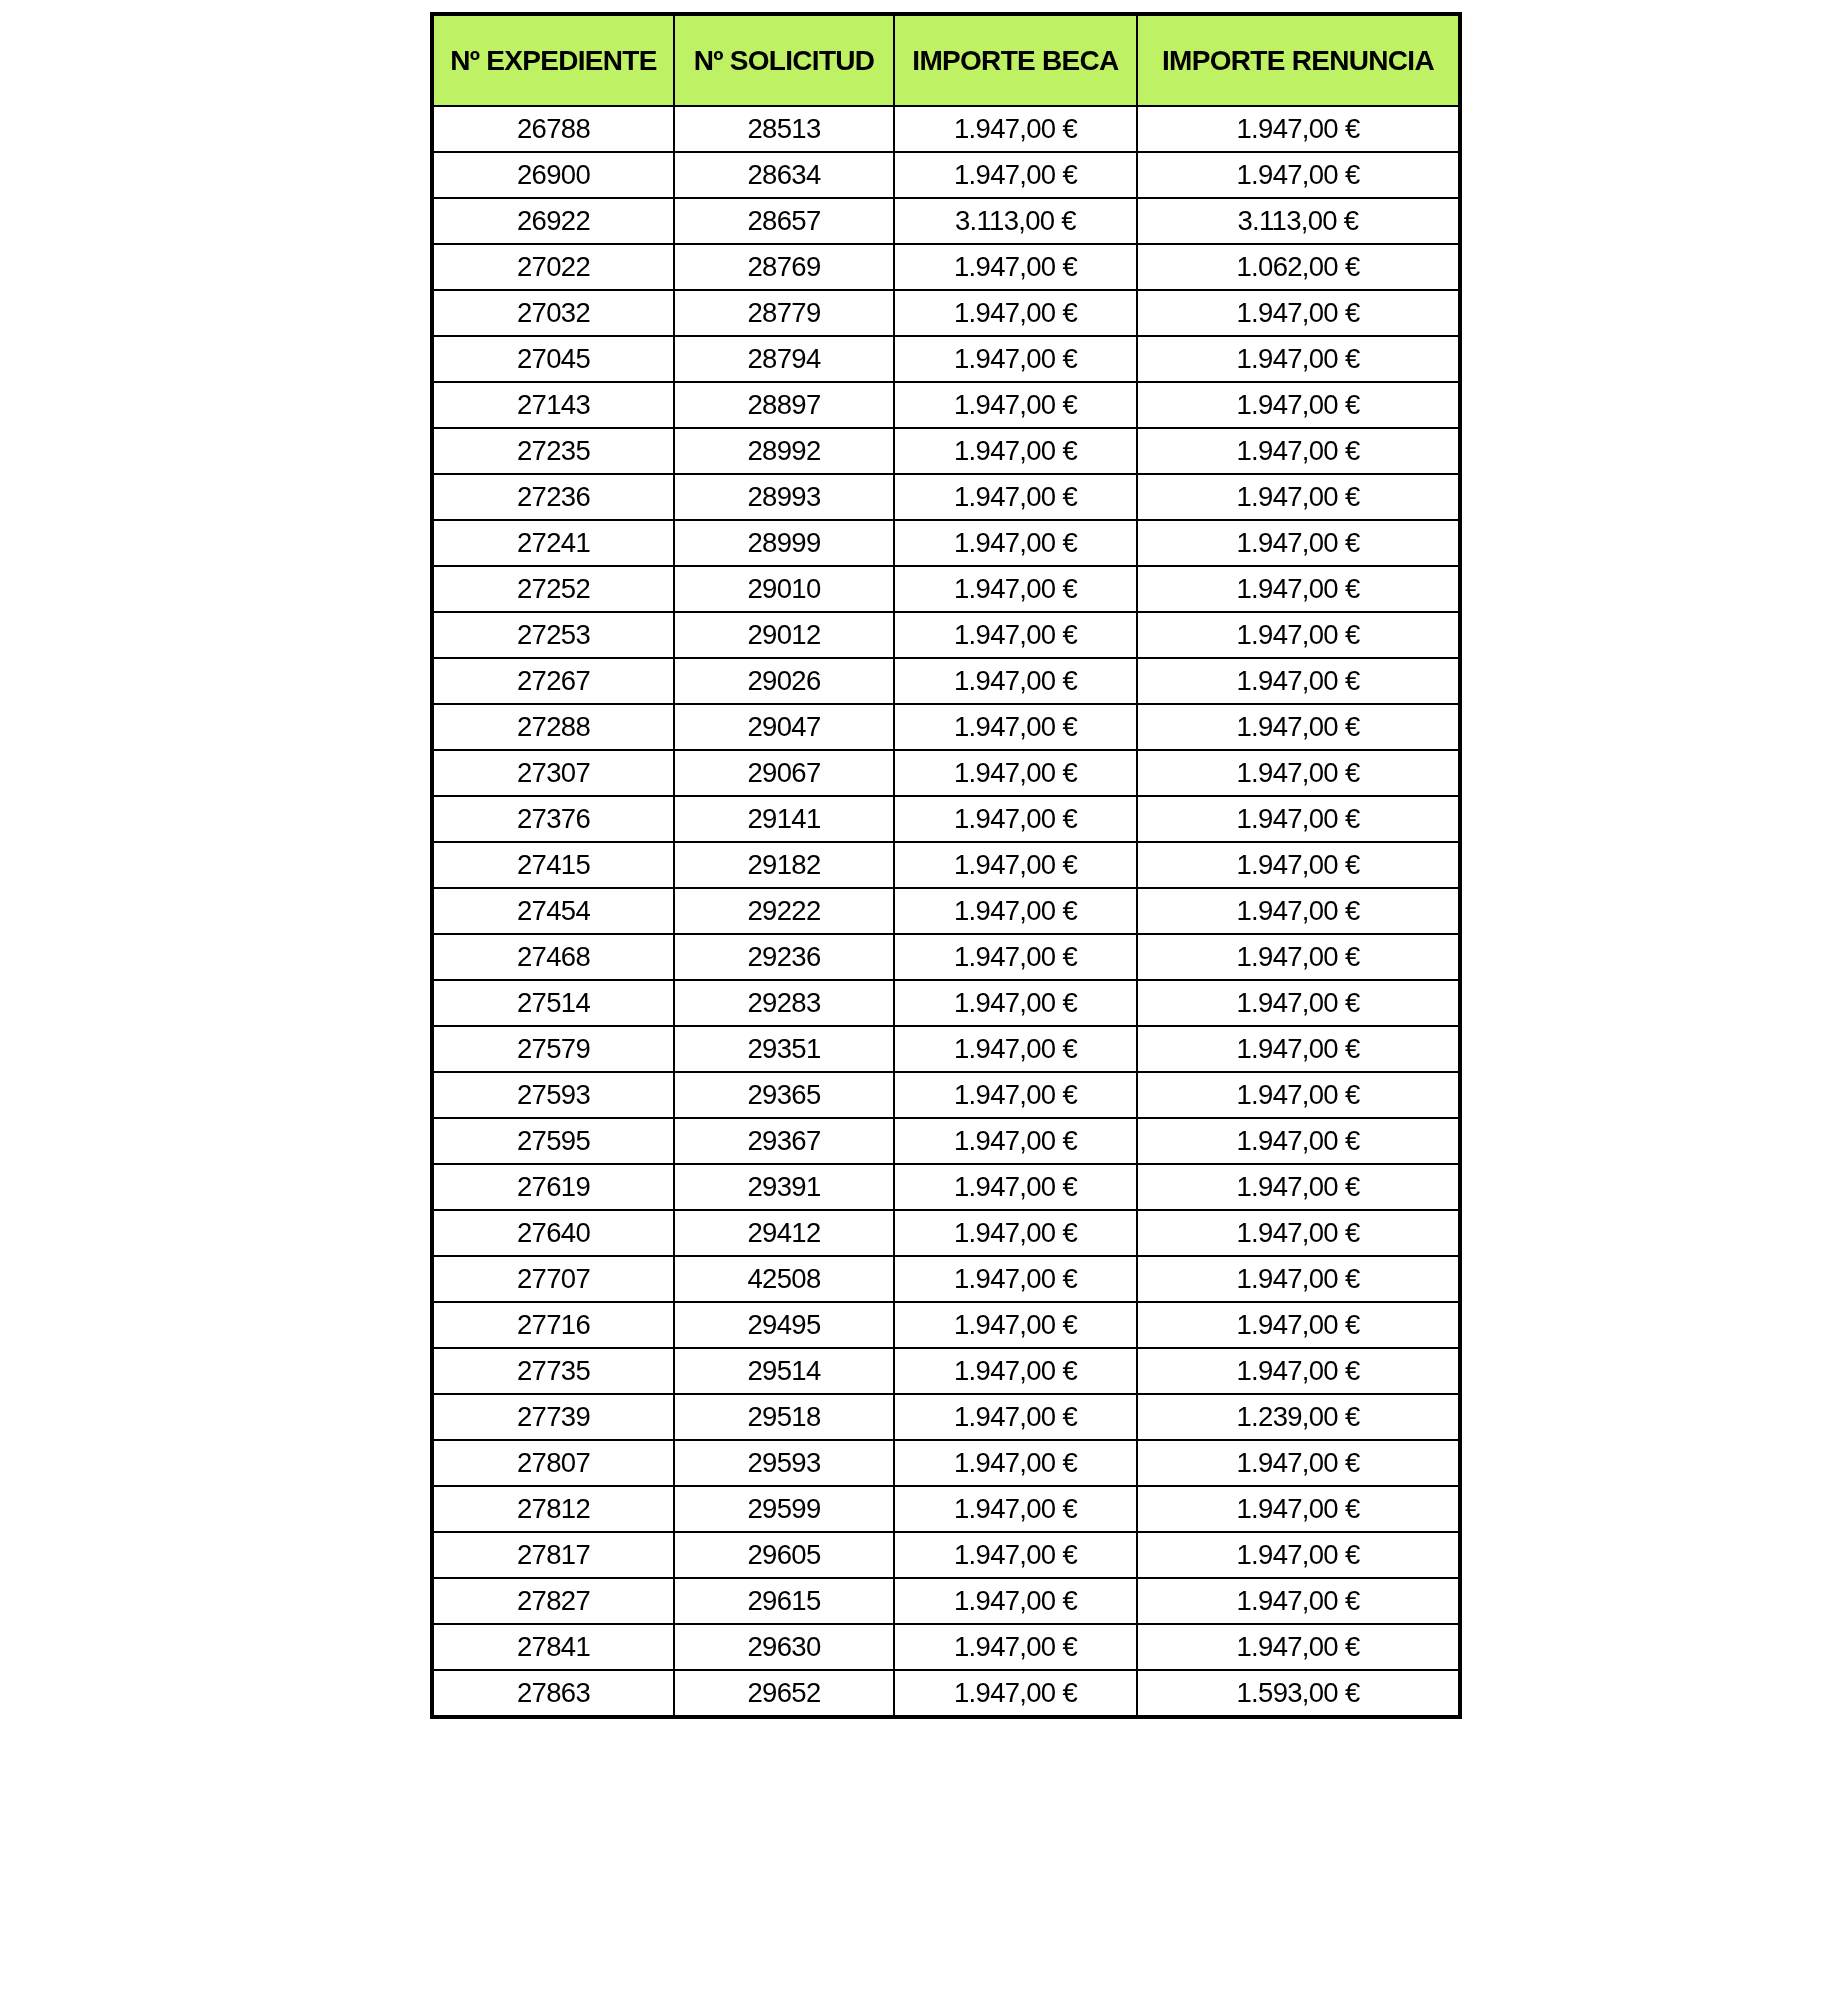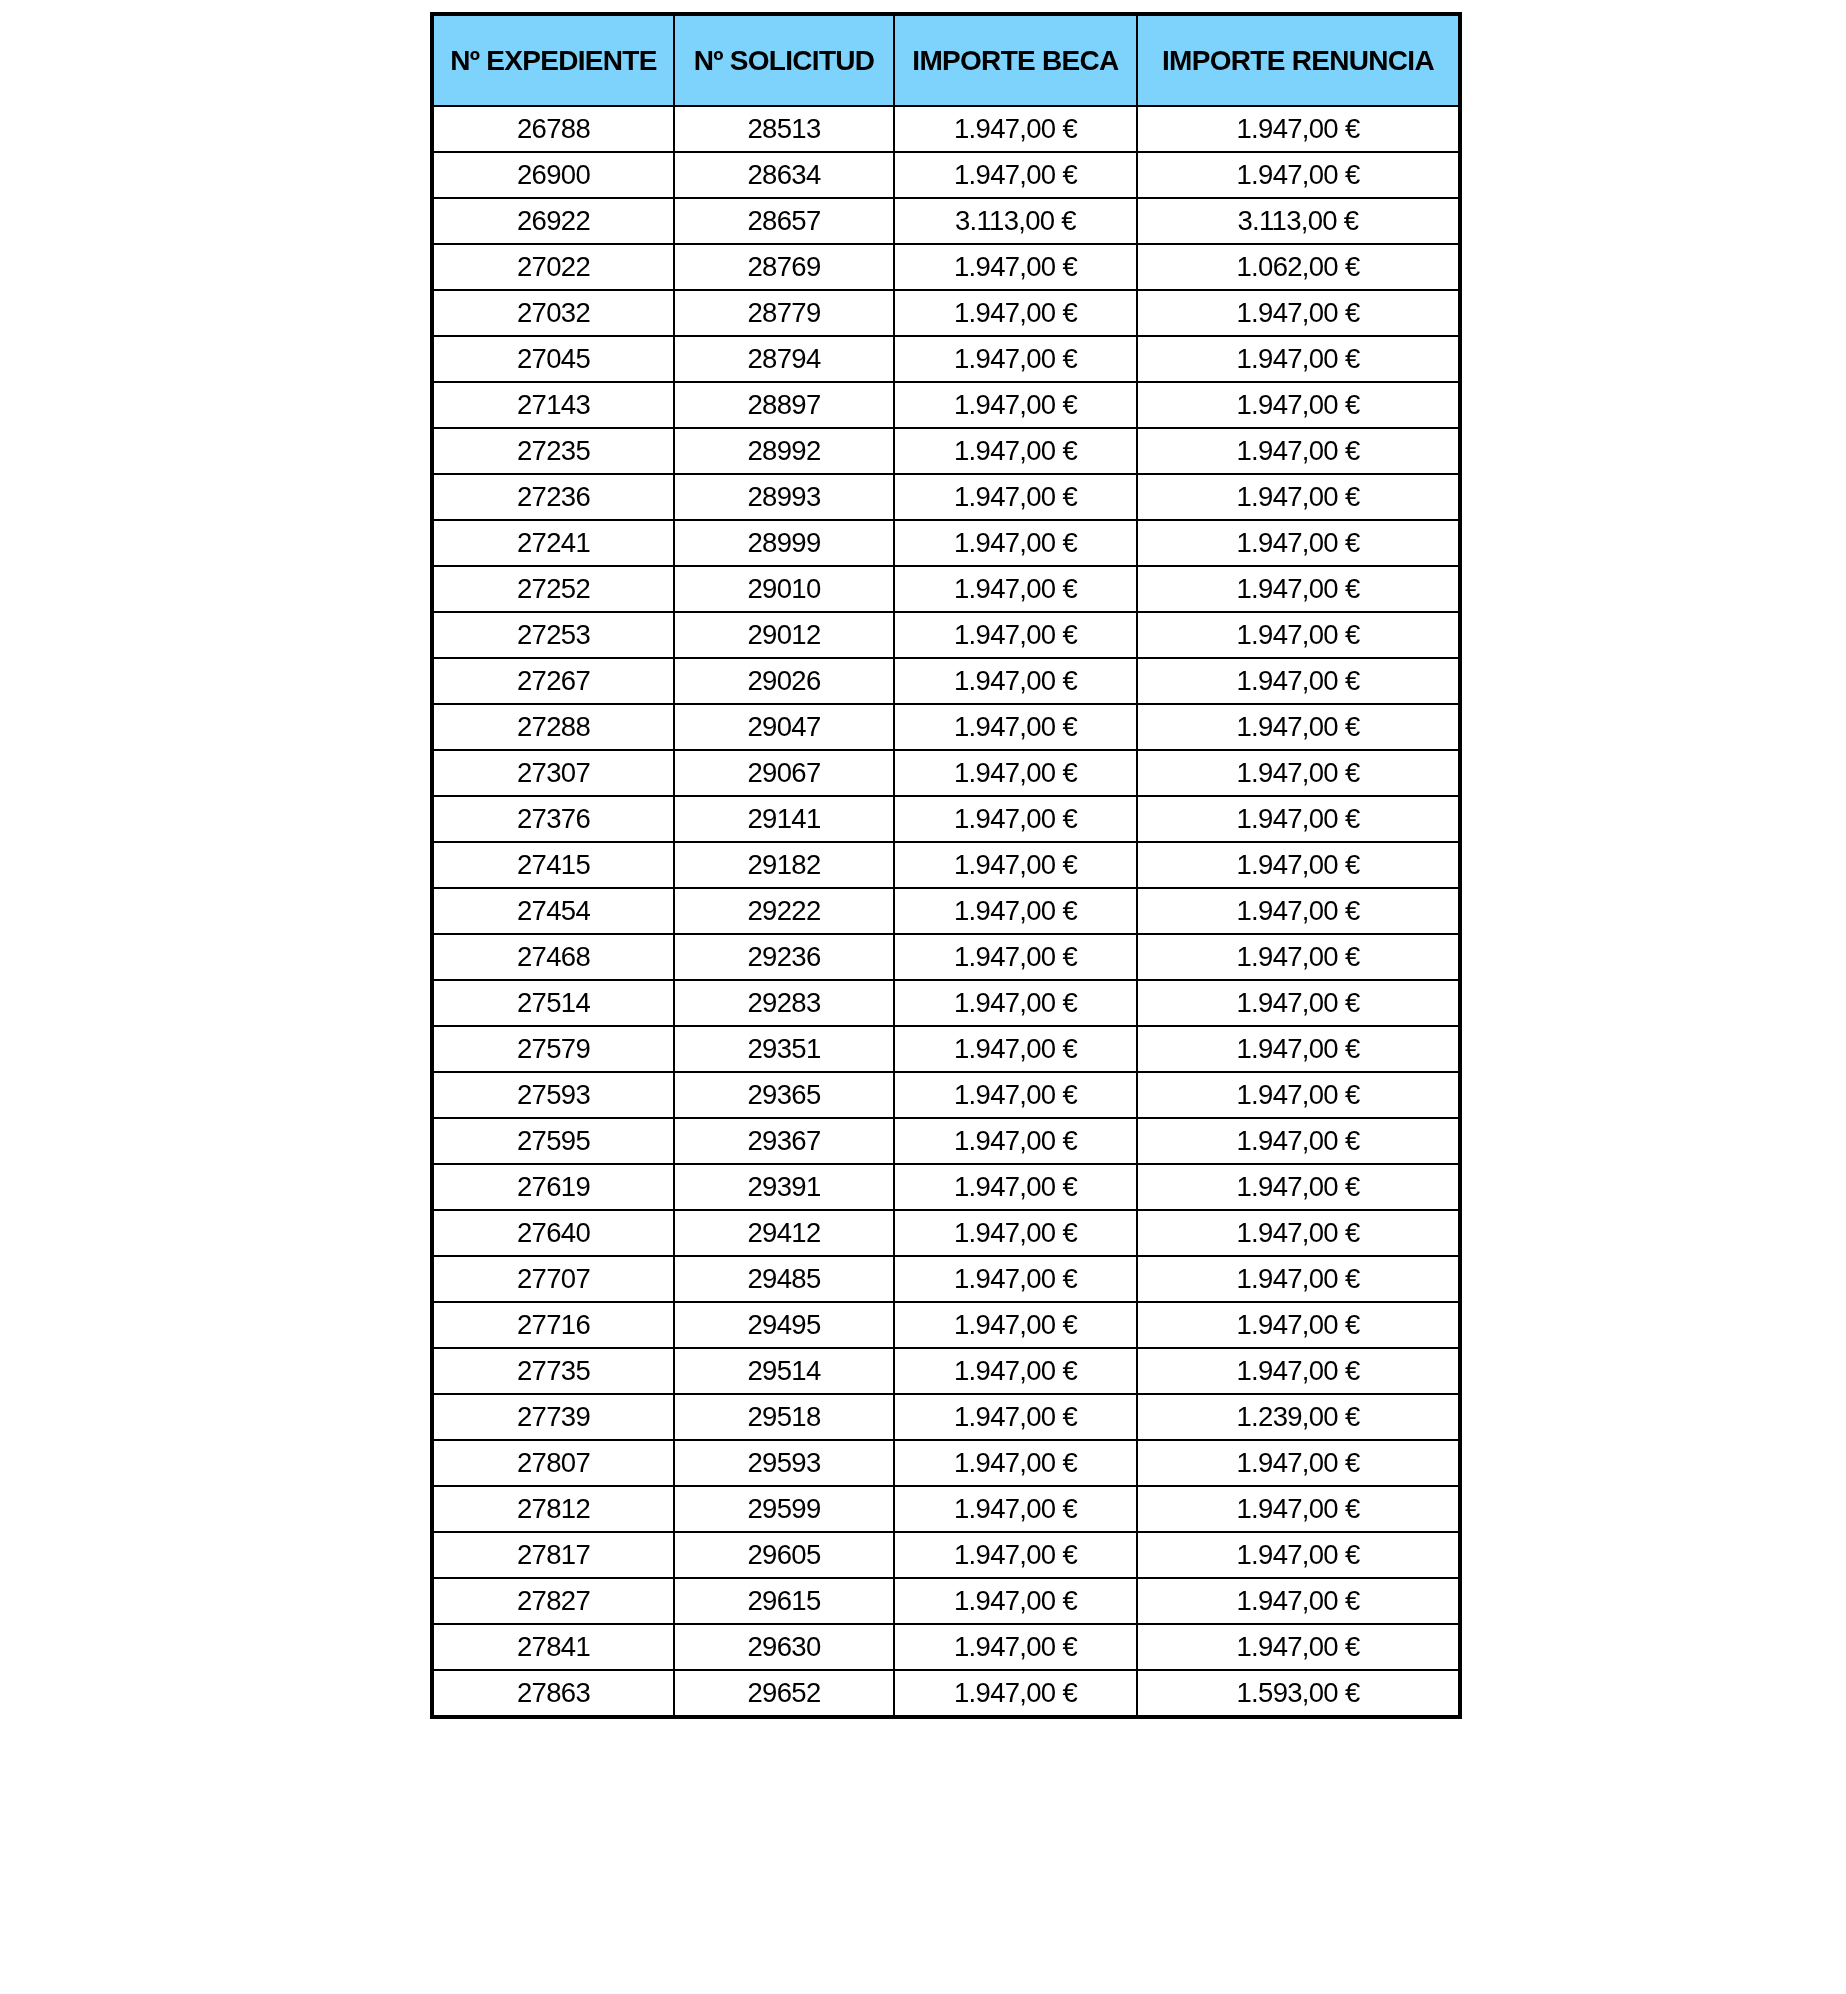--- a/index.html
+++ b/index.html
@@ -32,21 +32,21 @@
   table.grant-table th,
   table.grant-table td {
     border: 2.2px solid #000000;
     text-align: center;
     vertical-align: middle;
     padding: 0;
     overflow: hidden;
     white-space: nowrap;
   }
   table.grant-table thead th {
-    background: #7dd3fc;
+    background: #bef264;
     height: 89px;
     font-size: 28px;
     font-weight: bold;
     letter-spacing: -0.7px;
   }
   table.grant-table tbody td {
     height: 44px;
     font-size: 27.5px;
     font-weight: normal;
     background: #ffffff;
@@ -222,21 +222,21 @@
           <td>1.947,00 €</td>
         </tr>
         <tr>
           <td>27640</td>
           <td>29412</td>
           <td>1.947,00 €</td>
           <td>1.947,00 €</td>
         </tr>
         <tr>
           <td>27707</td>
-          <td>29485</td>
+          <td>42508</td>
           <td>1.947,00 €</td>
           <td>1.947,00 €</td>
         </tr>
         <tr>
           <td>27716</td>
           <td>29495</td>
           <td>1.947,00 €</td>
           <td>1.947,00 €</td>
         </tr>
         <tr>

